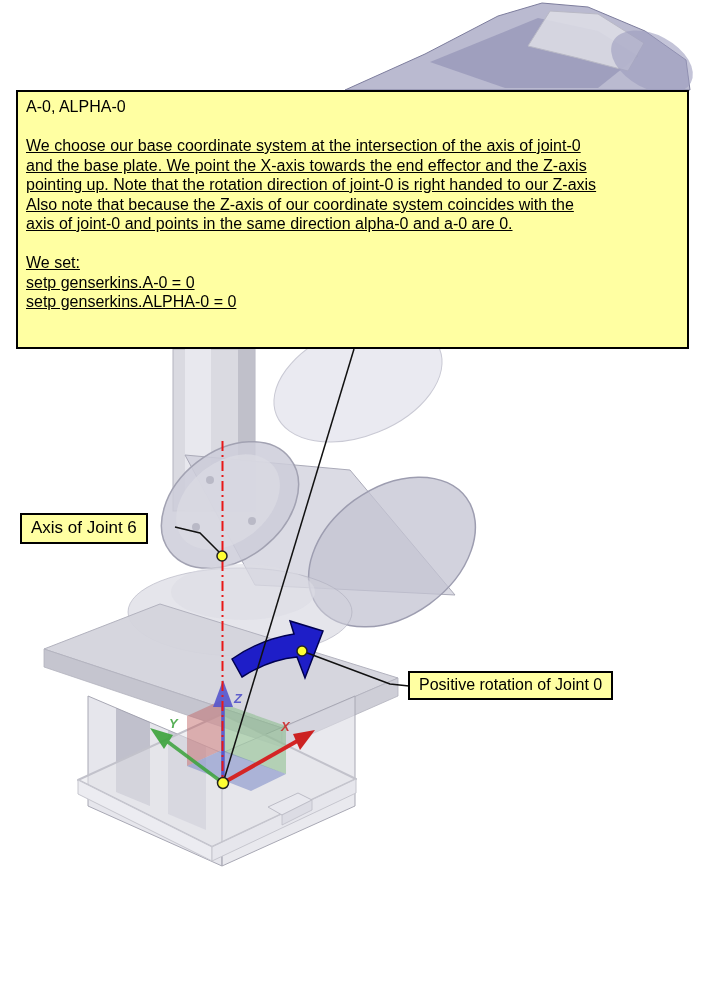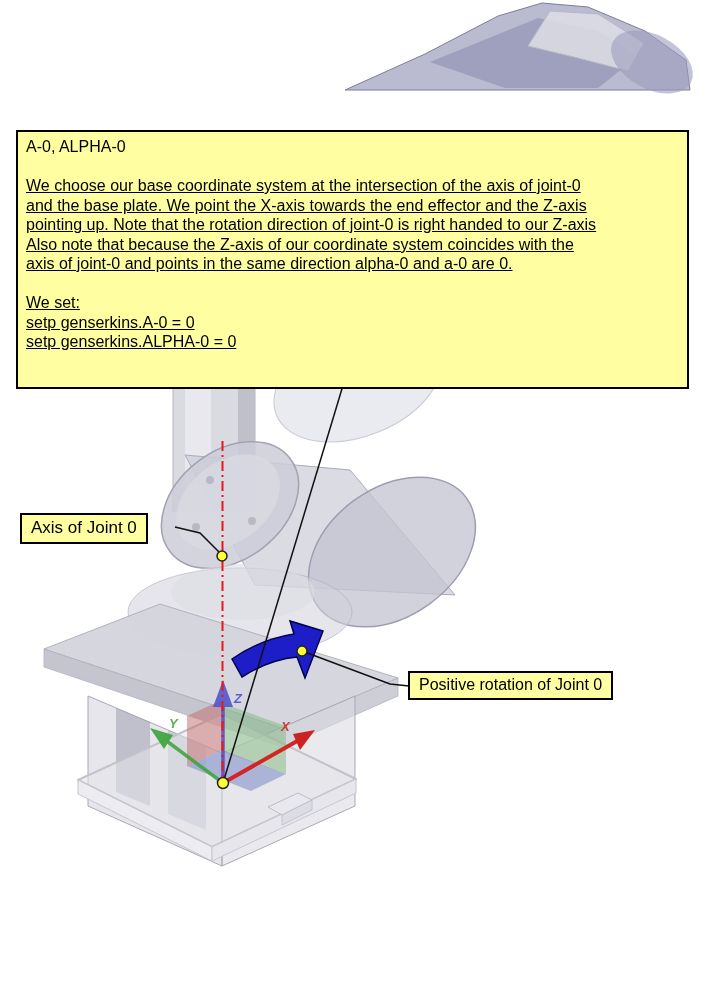--- a/index.html
+++ b/index.html
@@ -2,21 +2,21 @@
 <html><head>
 <meta charset="utf-8">
 <style>
   html,body{margin:0;padding:0;background:#ffffff;}
   .page{position:relative;width:707px;height:1000px;background:#ffffff;overflow:hidden;
         font-family:"Liberation Sans",sans-serif;}
   .figure-svg{position:absolute;left:0;top:0;}
   .callout{position:absolute;background:#ffffa2;border:2px solid #000000;color:#000000;
            box-sizing:border-box;}
   .annotation{left:16px;top:90px;width:673px;height:259px;padding:5px 8px;
-              font-size:16px;line-height:19.5px;margin-top:40px;}
+              font-size:16px;line-height:19.5px;}
   .annotation-title{margin:0 0 19.5px 0;}
   .annotation-body{white-space:pre-line;text-decoration:underline;}
   .label-axis{left:20px;top:513px;font-size:17px;padding:3px 9px 4px;white-space:nowrap;}
   .label-rot{left:408px;top:671px;font-size:16px;padding:3px 9px 4px;white-space:nowrap;text-align:center;}
   .triad-letter{font-size:13px;font-style:italic;font-weight:bold;opacity:.85;}
 </style>
 </head>
 <body>
 
 <div class="page">
@@ -110,17 +110,17 @@
 and the base plate. We point the X-axis towards the end effector and the Z-axis
 pointing up. Note that the rotation direction of joint-0 is right handed to our Z-axis
 Also note that because the Z-axis of our coordinate system coincides with the
 axis of joint-0 and points in the same direction alpha-0 and a-0 are 0.
 
 We set:
 setp genserkins.A-0 = 0
 setp genserkins.ALPHA-0 = 0</div>
   </div>
 
-  <div class="callout label-axis">Axis of Joint 0</div>
+  <div class="callout label-axis">Axis of Joint 6</div>
 
   <div class="callout label-rot">Positive rotation of Joint 0</div>
 
 </div>
 
 </body></html>

